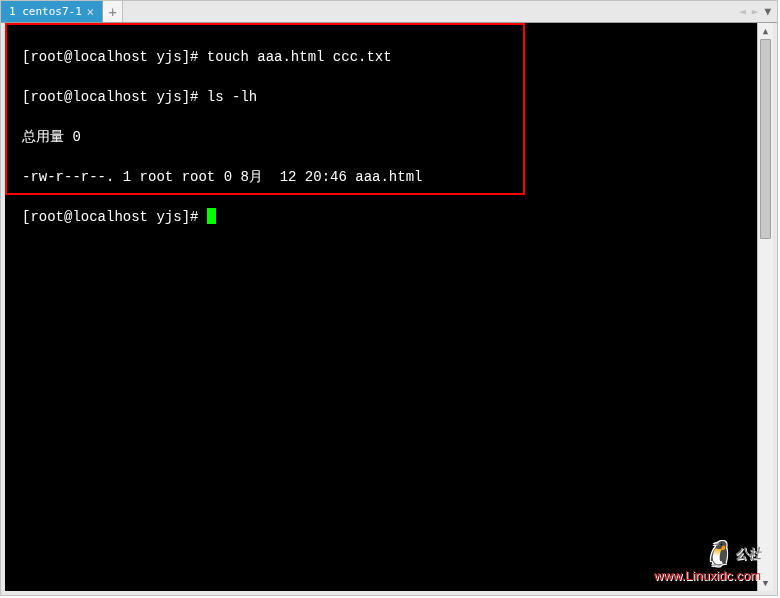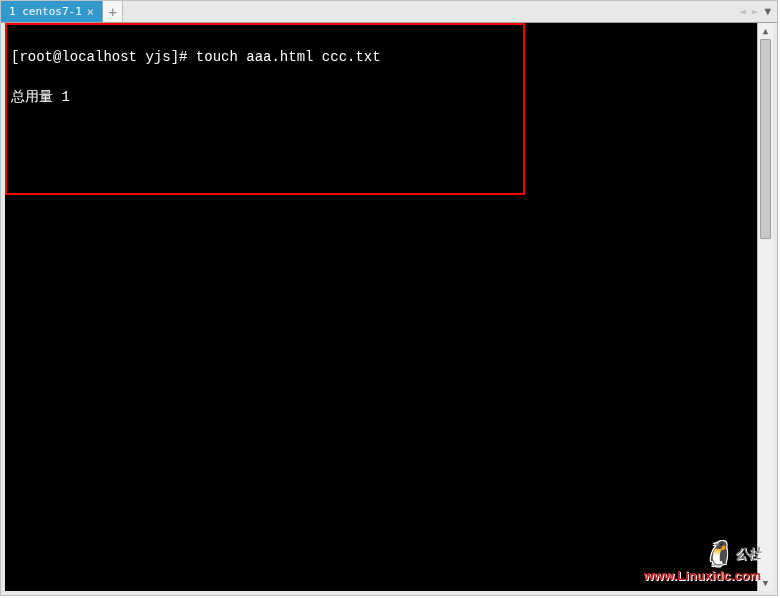--- a/index.html
+++ b/index.html
@@ -81,21 +81,21 @@
     }
     .terminal-area {
       flex: 1;
       background: #000000;
       position: relative;
       border-left: 4px solid #e8e8e8;
       border-right: 4px solid #e8e8e8;
       border-bottom: 4px solid #e8e8e8;
     }
     .terminal-content {
-      padding: 4px 6px;
+      padding: 4px 17px;
       font-family: "Consolas", "Monaco", "Courier New", monospace;
       font-size: 14px;
       line-height: 20px;
       color: #ffffff;
       white-space: pre;
     }
     .highlight-box {
       position: absolute;
       top: 0;
       left: 0;
@@ -167,21 +167,21 @@
       justify-content: flex-end;
       gap: 2px;
     }
     .watermark-sub {
       font-size: 13px;
       color: #888;
       text-shadow: 1px 1px 0 #fff;
     }
     .watermark-url {
       font-size: 13px;
-      font-weight: bold;
+      font-weight: normal;
       color: #cc2020;
       text-shadow: 1px 1px 0 #fff;
     }
     .penguin {
       display: inline-block;
       font-size: 24px;
     }
   </style>
 </head>
 <body>
@@ -198,21 +198,24 @@
     <div class="nav-arrows">
       <span class="nav-arrow">◄</span>
       <span class="nav-arrow">►</span>
       <span class="nav-arrow nav-dropdown">▼</span>
     </div>
   </div>
 
   <div class="terminal-area">
     <div class="terminal-content">
 <span class="prompt-line">[root@localhost yjs]# touch aaa.html ccc.txt</span>
-<span class="prompt-line">总用量 1</span>
+<span class="prompt-line">[root@localhost yjs]# ls -lh</span>
+<span class="prompt-line">总用量 0</span>
+<span class="prompt-line">-rw-r--r--. 1 root root 0 8月  12 20:46 aaa.html</span>
+<span class="prompt-line"><span>[root@localhost yjs]# </span><span class="cursor-block"></span></span>
     </div>
     <div class="highlight-box"></div>
 
     <div class="scrollbar">
       <div class="scrollbar-btn up">▲</div>
       <div class="scrollbar-thumb"></div>
       <div class="scrollbar-btn down">▼</div>
     </div>
 
     <div class="watermark">

